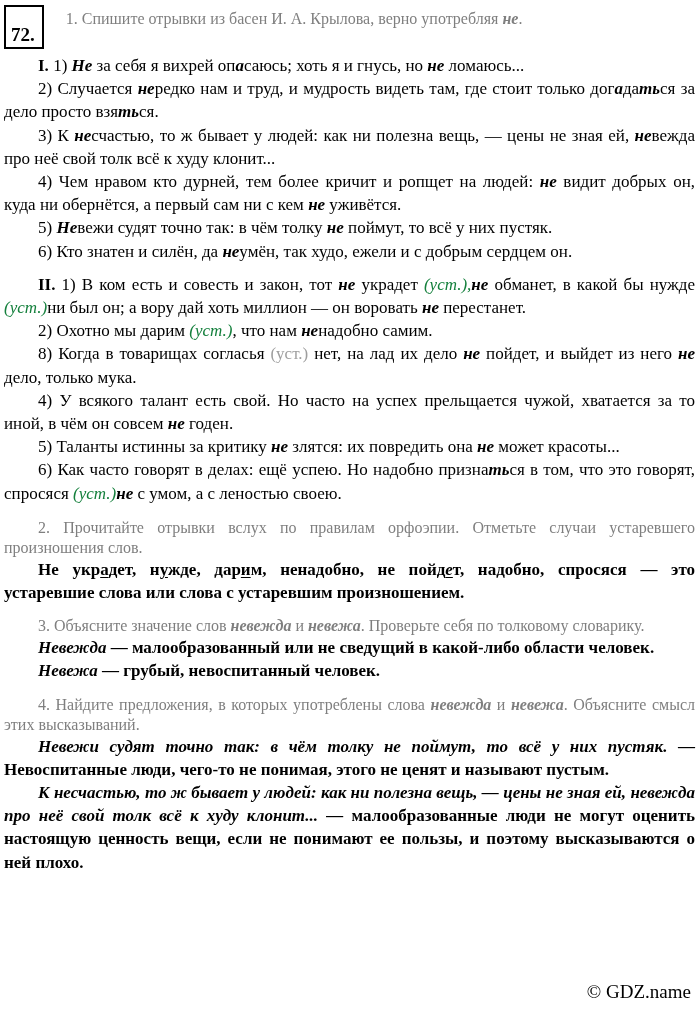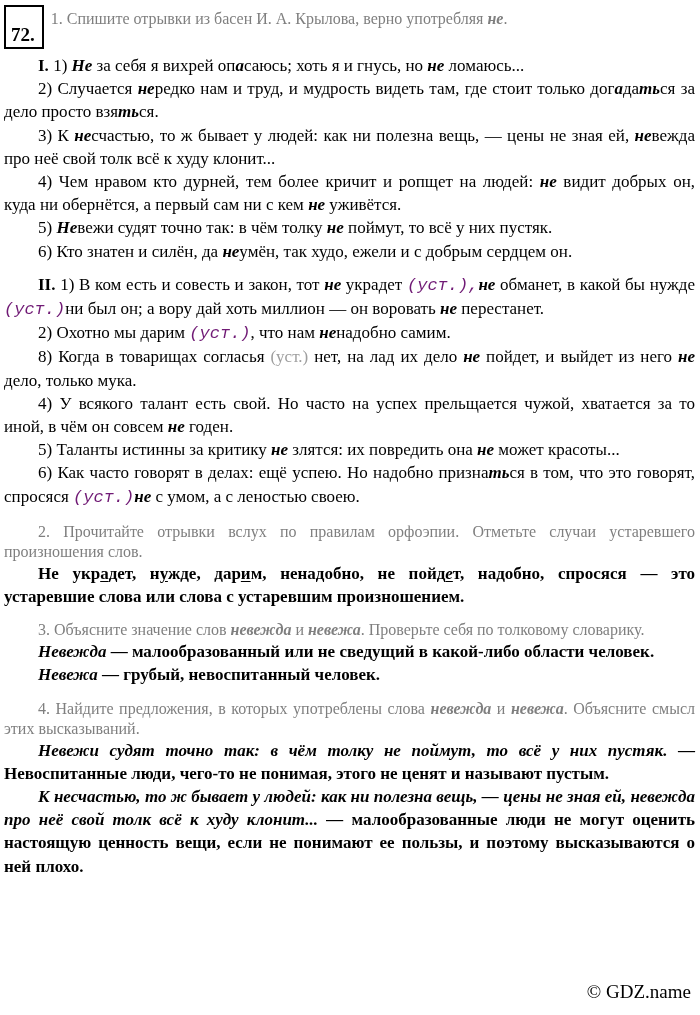--- a/index.html
+++ b/index.html
@@ -21,42 +21,42 @@
     font-size:19px;
     line-height:21px;
     padding:17px 7px 2px 5px;
     background:#ffffff;
   }
   .header-task{
     color:#7f7f7f;
     font-size:16px;
     line-height:20px;
     padding-top:4px;
-    padding-left:7px;
+    padding-left:22px;
   }
   .para{
     margin:0;
     text-indent:34px;
     text-align:justify;
     font-size:17px;
     line-height:23.2px;
     color:#000000;
   }
   .para.task{
     color:#7f7f7f;
     font-size:16px;
     line-height:20px;
   }
   
   .r-n{}
   .r-b{font-weight:bold;}
   .r-i{font-style:italic;font-weight:bold;}
   .r-bi{font-weight:bold;font-style:italic;}
   .r-g{color:#9e9e9e;}
-  .r-gi{color:#701a75;font-style:italic;font-family:Liberation Mono, monospace;}
+  .r-gi{color:#15803d;font-style:italic;}
   .r-bu{font-weight:bold;text-decoration:underline;text-underline-offset:2px;}
   .r-biu{font-weight:bold;font-style:italic;text-decoration:underline;text-underline-offset:2px;}
   .footer{
     position:absolute;
     right:9px;bottom:12px;
     font-size:19px;
     color:#000000;
     background:#ffffff;
     padding-left:6px;
   }

